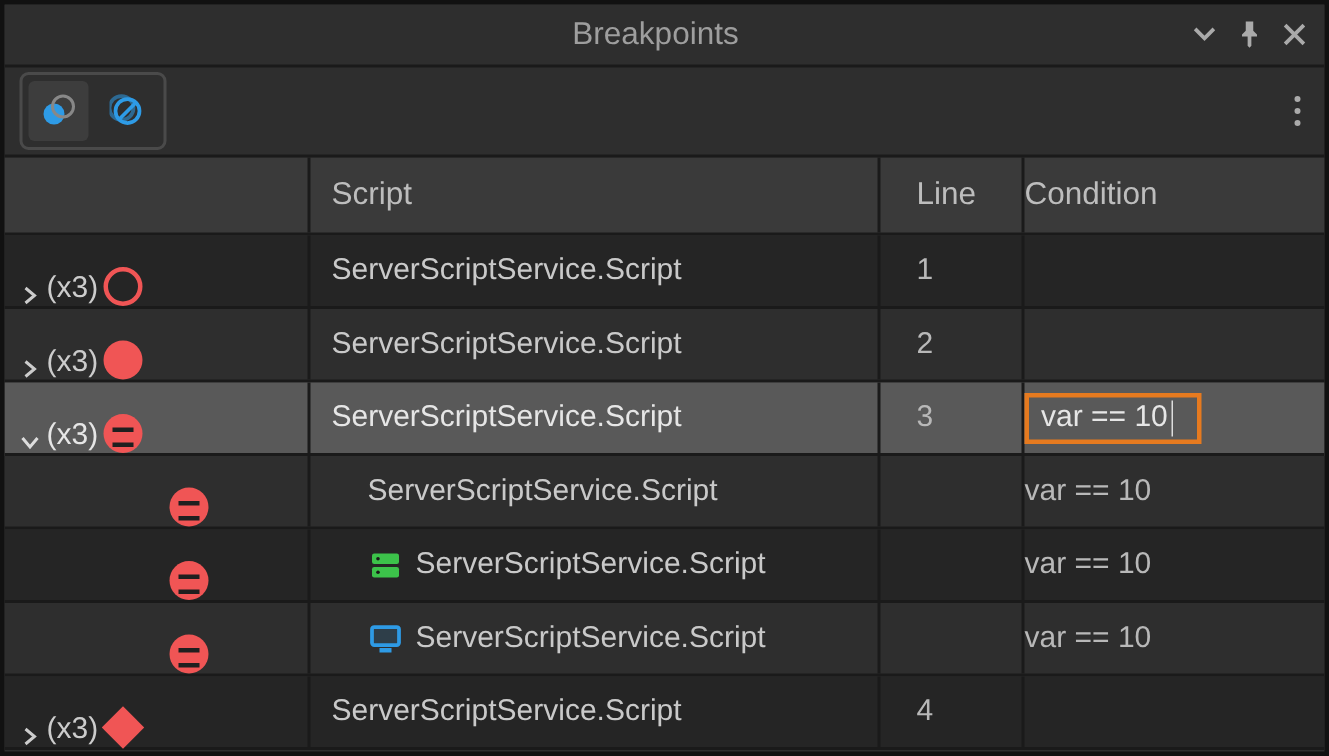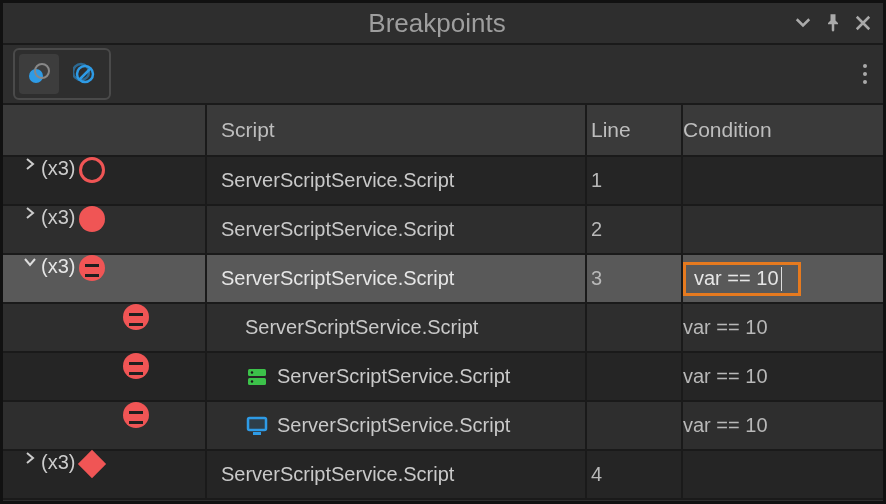--- a/index.html
+++ b/index.html
@@ -32,21 +32,21 @@
   .titlebar {
     height: 42px;
     background: var(--bg);
     display:flex; align-items:center;
     border-bottom: 2px solid var(--border);
     position: relative;
   }
   .title-text {
     position:absolute; left:0; right:12px; text-align:center;
     color: #9e9e9e;
-    font-size: 26px;
+    font-size: 21px;
   }
   .title-ctrls {
     margin-left:auto; display:flex; align-items:center; gap:10px; padding-right:10px;
     position: relative; z-index:1;
   }
   .title-ctrls span { display:inline-flex; width:20px; height:20px; align-items:center; justify-content:center; color:#aaa; cursor:pointer;}
 
   
   .toolbar {
     height: 60px;
@@ -75,23 +75,23 @@
   .row {
     display:flex; align-items:center;
     height:49px;
     border-bottom: 2px solid var(--border);
     background: var(--bg-darker);
   }
   .row.head { background: var(--bg-header); height:52px; color:#bdbdbd; font-size:21px;}
   .row.alt { background: var(--bg); }
   .row.sel { background: #595959; }
 
-  .c-tree   { width:204px; display:flex; align-items:flex-start; padding-left:18px; gap:2px; border-right:2px solid var(--border); height:100%;}
+  .c-tree   { width:204px; display:flex; align-items:flex-end; padding-left:8px; gap:2px; border-right:2px solid var(--border); height:100%;}
   .c-script { flex:1; display:flex; align-items:center; gap:8px; padding-left:14px; border-right:2px solid var(--border); height:100%;}
-  .c-line   { width:96px; padding-left:4px; border-right:2px solid var(--border); height:100%; display:flex; align-items:center;}
+  .c-line   { width:96px; padding-left:24px; border-right:2px solid var(--border); height:100%; display:flex; align-items:center;}
   .c-cond   { width:200px; height:100%; display:flex; align-items:center;}
 
   .chev { width:18px; display:inline-flex; justify-content:center; color:#bbb; }
   .count { color:#ccc; }
   .bp-icon { width:26px; height:26px; display:inline-flex; align-items:center; justify-content:center; margin-left:2px;}
   .bp-icon.indent { margin-left:102px; }
 
   .context-icon { width:24px; height:24px; display:inline-flex; align-items:center; justify-content:center; }
   .script-name { color:#c9c9c9; }
   .sel .script-name, .sel .count, .sel td { color:#e6e6e6;}

